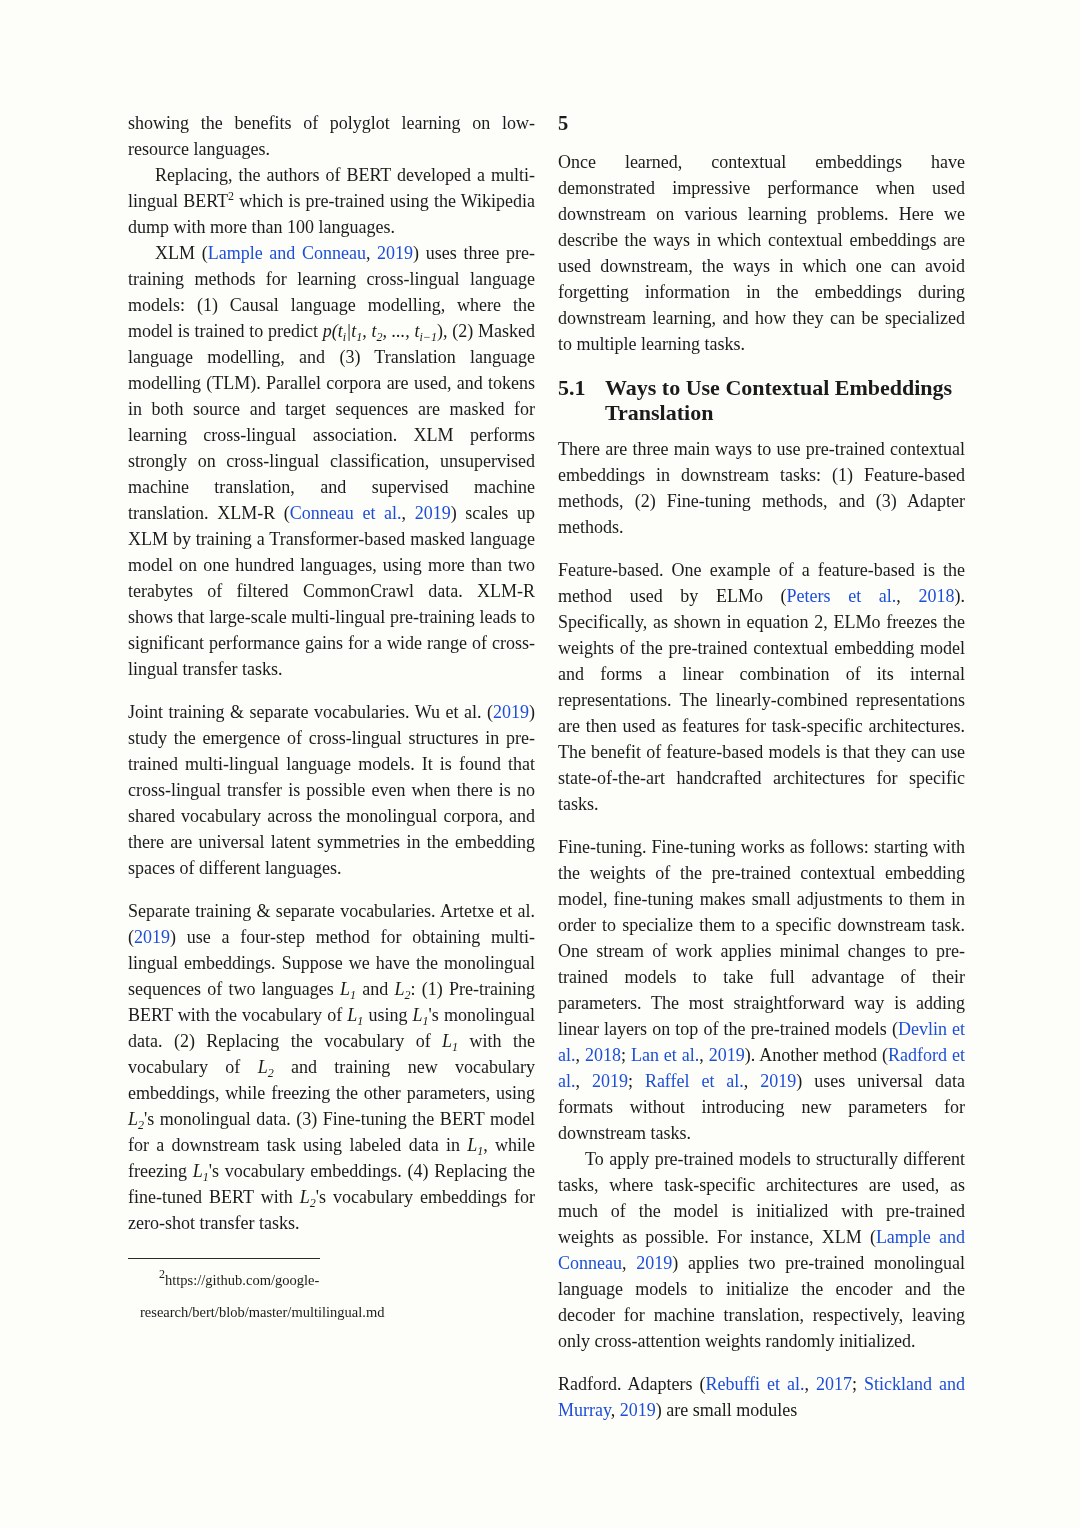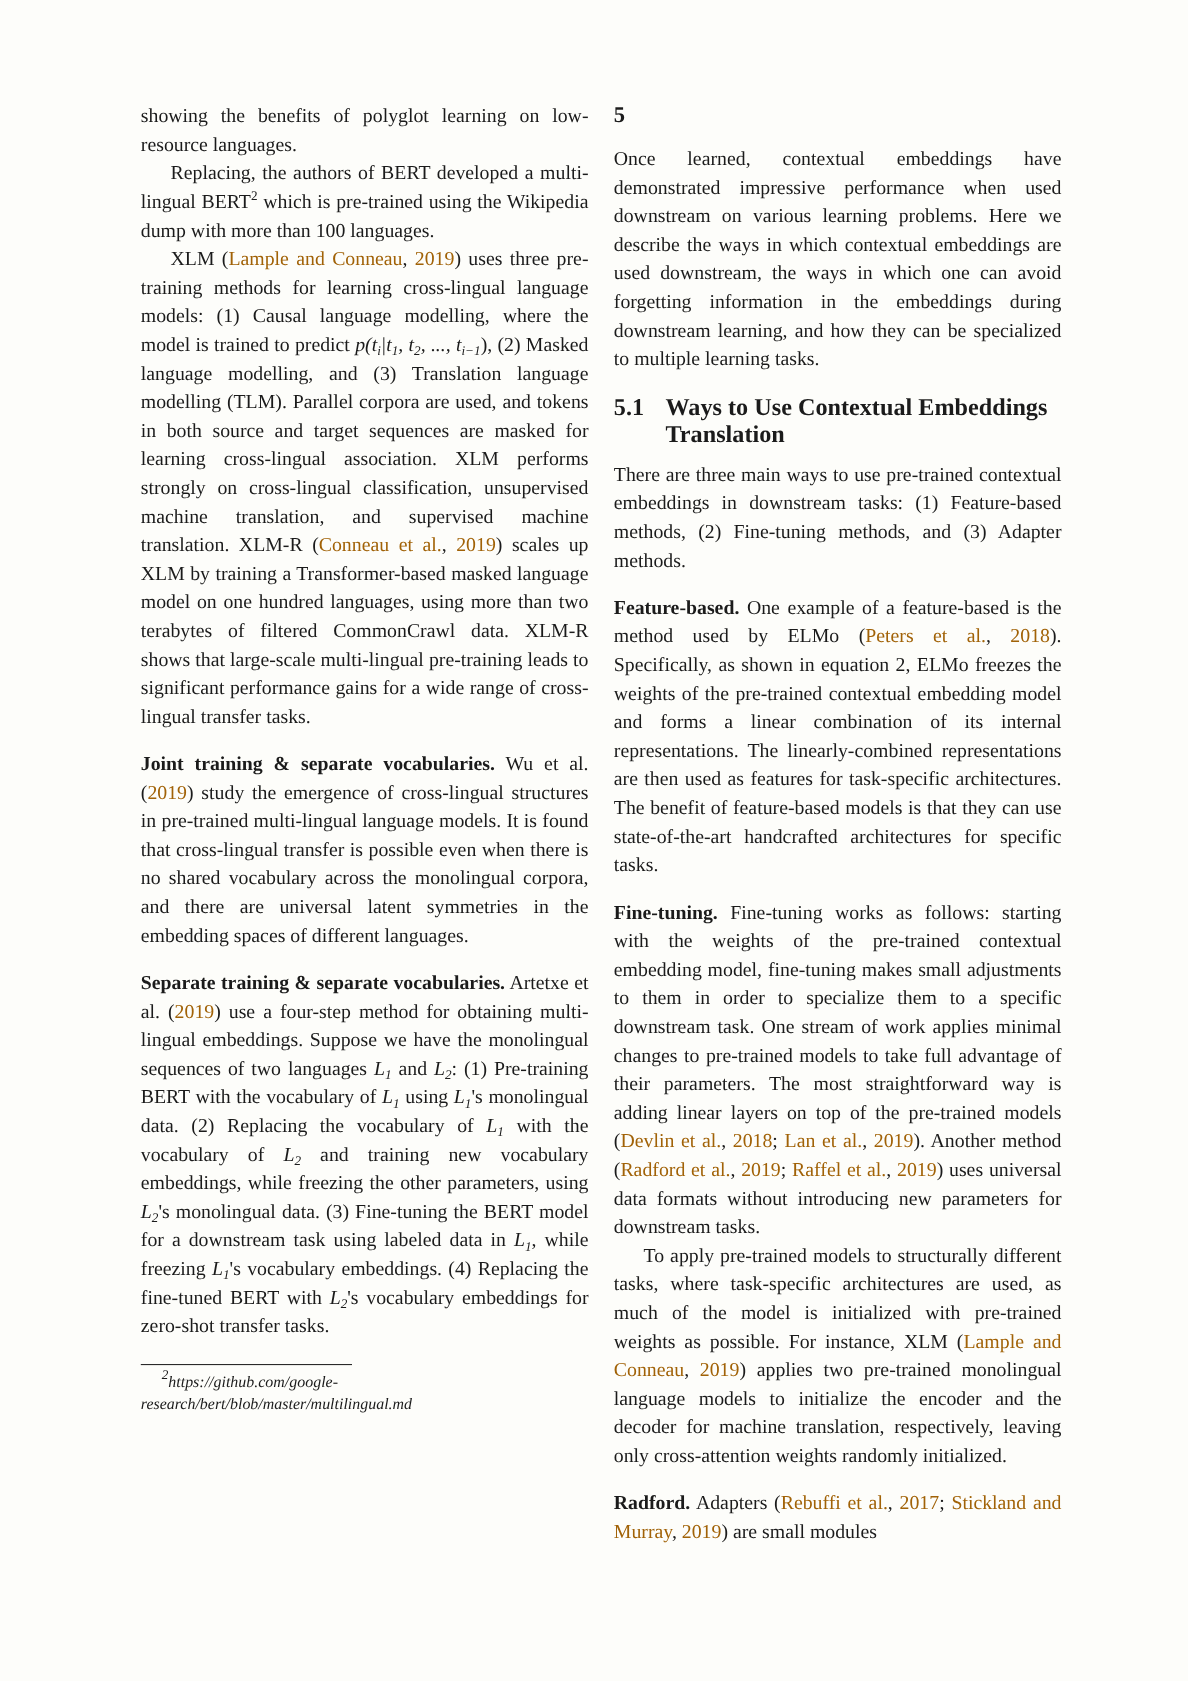--- a/index.html
+++ b/index.html
@@ -10,35 +10,35 @@
     color: #1b1b1b;
   }
   .page {
     position: relative;
     width: 1080px; height: 1528px;
     overflow: hidden;
     background: #fdfdfa;
   }
   .columns {
     position: absolute;
-    top: 92px; left: 128px;
+    top: 110px; left: 128px;
     display: flex;
     gap: 23px;
   }
   .col {
     width: 407px;
     font-size: 18px;
     line-height: 26px;
     text-align: justify;
   }
   p.para { margin: 0; }
   p.para.indent { text-indent: 27px; }
   p.para.runin { margin-top: 17px; }
-  .seg-b { font-weight: bold; }
-  .seg-link { color: #a16207; }
+  .seg-b { font-weight: normal; }
+  .seg-link { color: #1d4ed8; }
   .seg-math { font-style: italic; }
   .seg-msub {
     font-size: 12px;
     font-style: italic;
     vertical-align: -4px;
     line-height: 0;
   }
   .seg-sup {
     font-size: 12px;
     vertical-align: 7px;
@@ -61,21 +61,21 @@
     margin-top: 22px;
     font-size: 14.5px;
     line-height: 19.5px;
     text-align: left;
   }
   .footnote-rule {
     width: 192px;
     border-top: 1.4px solid #2a2a2a;
     margin: 0 0 7px 0;
   }
-  .fn-line { margin: 0; font-style: italic; }
+  .fn-line { margin: 12px; }
   .fn-first { text-indent: 19px; }
 </style>
 </head>
 <body>
 
 <div class="page">
   <div class="columns">
     <div class="col">
         <p class="para"><span>showing the benefits of polyglot learning on low-resource languages.</span></p>
         <p class="para indent"><span>Replacing, the authors of BERT developed a multi-lingual BERT</span><span class="seg-sup">2</span><span> which is pre-trained using the Wikipedia dump with more than 100 languages.</span></p>

